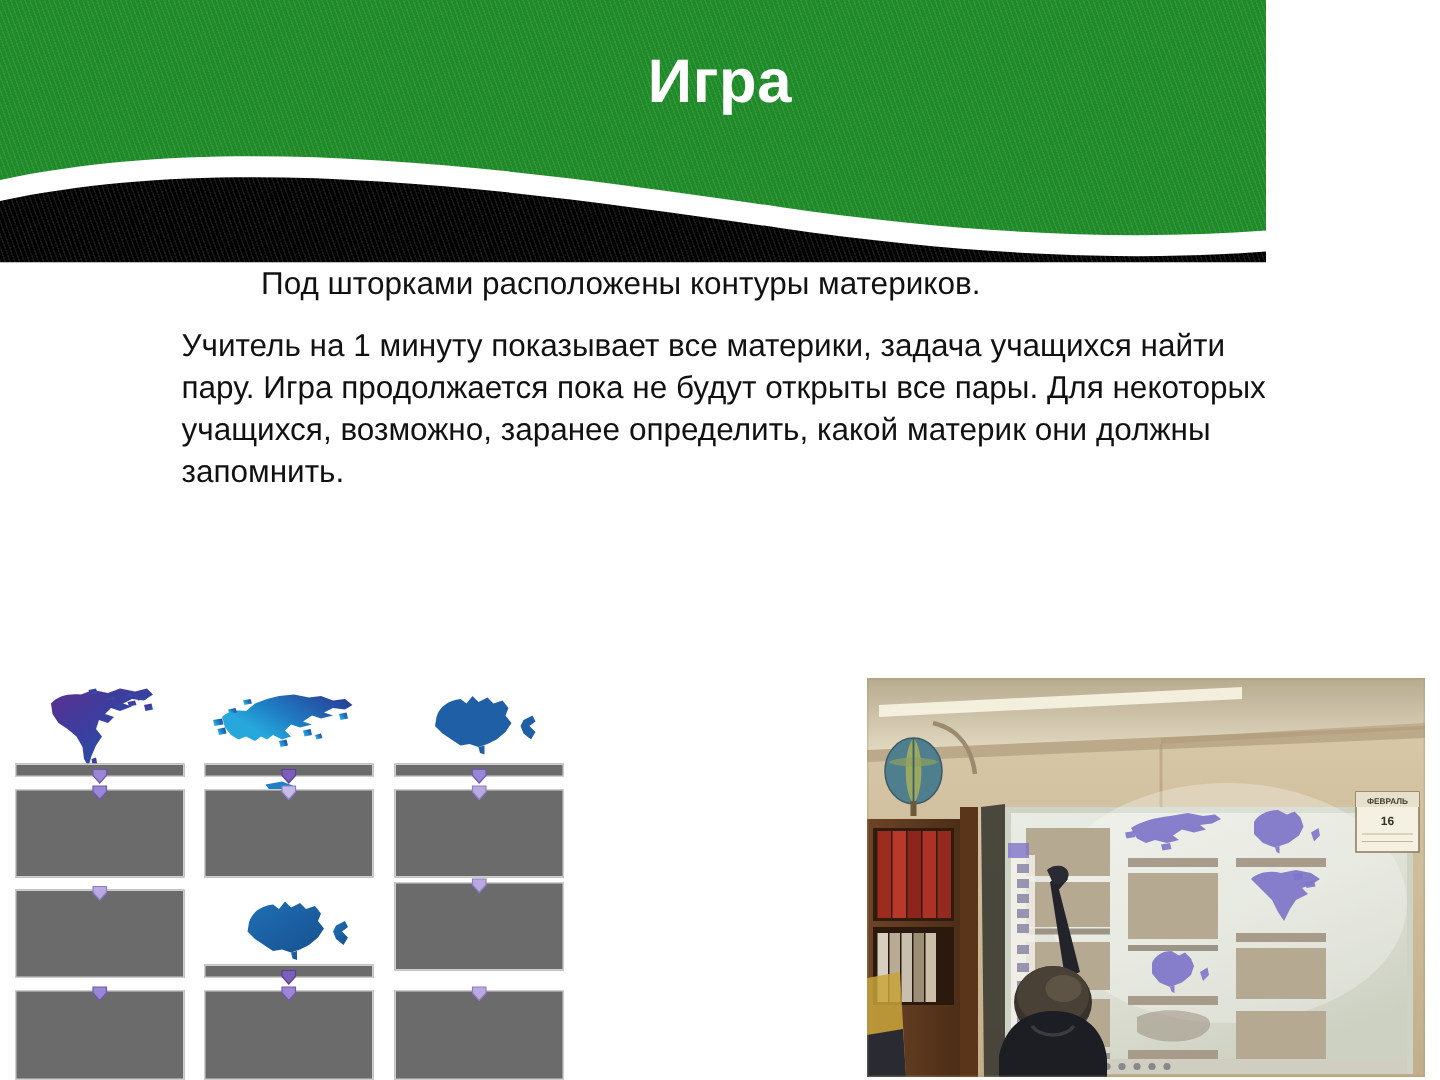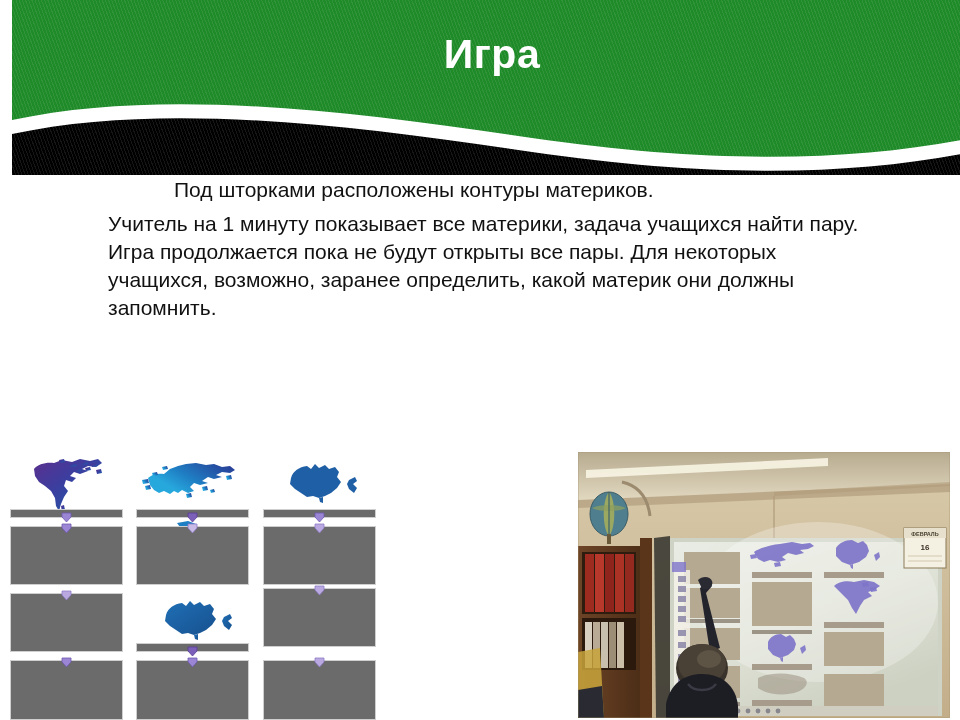--- a/index.html
+++ b/index.html
@@ -13,22 +13,22 @@
     width: 960px;
     height: 720px;
     background: #ffffff;
     overflow: hidden;
     font-family: "Liberation Sans", sans-serif;
   }
 
   
   .header-band {
     position: absolute;
-    left: 12px; top: 0;
-    width: 948px;
+    left: 0; top: 0;
+    width: 844px;
     height: 175px;
     overflow: hidden;
   }
   .header-green {
     position: absolute;
     left: 0; top: 0;
     width: 960px;
     height: 175px;
   }
   .header-green svg { display: block; }
@@ -65,21 +65,21 @@
     width: 770px;
     color: #111111;
     font-size: 21px;
     line-height: 1.335;
   }
   .para-lead {
     margin: 0 0 6px 0;
     text-indent: 66px;
   }
   .para-main {
-    margin: 0;
+    margin: 13px;
     text-indent: 0;
   }
 
   
   .game-grid {
     position: absolute;
     left: 0;
     top: 440px;
     width: 380px;
     height: 280px;

